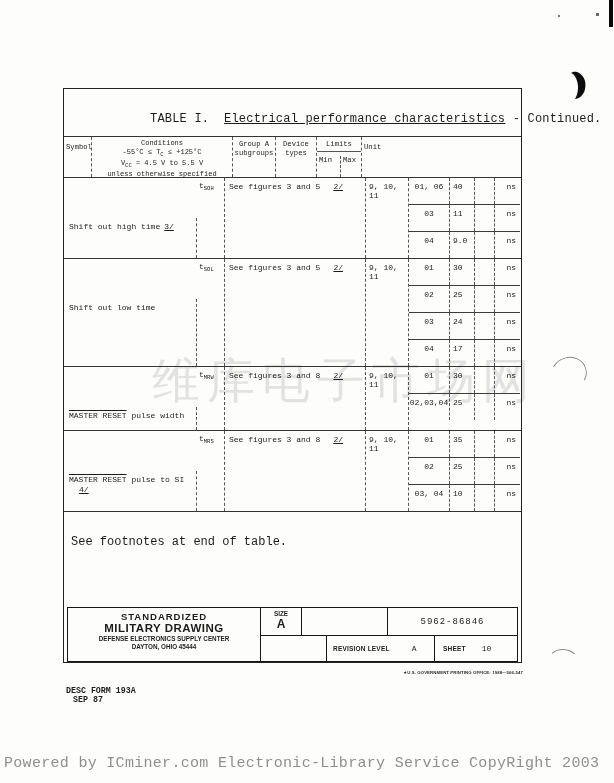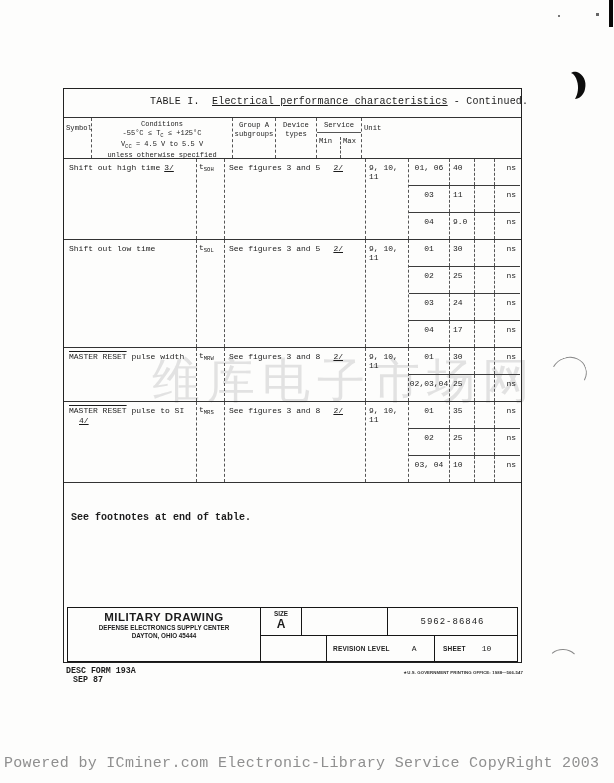--- a/index.html
+++ b/index.html
@@ -15,21 +15,21 @@
     font-size:48px;line-height:1.2;letter-spacing:7px;
     color:#c9c9c9;opacity:.5;pointer-events:none;
     font-family:"DejaVu Sans",sans-serif;white-space:nowrap;
   }
 
   
   .sheet{
     position:absolute;left:63px;top:88px;width:459px;height:575px;
     border:1.6px solid #222;box-sizing:border-box;z-index:1;background:transparent;
   }
-  .heading{padding:7px 0 0 86px;font-size:10px;white-space:nowrap;letter-spacing:.2px;}
+  .heading{padding:7px 0 0 86px;font-size:12px;white-space:nowrap;letter-spacing:.2px;margin-top:16px;}
   .heading .u{text-decoration:underline;}
 
   
   .perf-table{
     margin-top:10px;width:100%;box-sizing:border-box;
     border-top:1.2px solid #333;border-bottom:1.2px solid #333;
     font-size:8px;line-height:9px;
   }
   .hdr{display:flex;height:40px;border-bottom:1.1px solid #333;font-size:7.2px;}
   .hc{box-sizing:border-box;border-right:1px dashed #555;padding-top:3px;}
@@ -41,40 +41,40 @@
   .hc.limits-wrap{width:45px;padding:0;display:flex;flex-direction:column;}
   .limits-title{text-align:center;padding-top:3px;height:11px;border-bottom:1px solid #555;}
   .minmax{display:flex;flex:1;padding-top:4px;}
   .min-h{width:24px;border-right:1px dashed #555;padding-left:2px;box-sizing:border-box;}
   .max-h{flex:1;padding-left:2px;}
   .hc.unit{flex:1;border-right:none;padding-left:2px;padding-top:6px;}
 
   .row{display:flex;}
   .row + .row{border-top:1.1px solid #333;}
   .c{box-sizing:border-box;border-right:1px dashed #555;}
-  .c.test{width:133px;padding:4px 0 0 5px;line-height:9.5px;}
+  .c.test{width:133px;padding:4px 0 0 5px;line-height:9.5px;margin-top:40px;}
   .c.sym{width:28px;padding:3px 0 0 2px;}
   .c.cond{width:141px;padding:4px 0 0 4px;display:flex;}
   .c.cond .cond-ref{margin-left:auto;margin-right:22px;}
   .c.grp{width:43px;padding:4px 0 0 3px;}
   .stack{width:111px;display:flex;flex-direction:column;}
   .subrow{display:flex;height:26px;}
   .stack .subrow:not(:first-child){border-top:1px solid #3c3c3c;}
   .c.types{width:41px;text-align:center;padding-top:4px;}
   .c.min{width:25px;padding:4px 0 0 3px;}
   .c.max{width:20px;}
   .c.unit{flex:1;border-right:none;text-align:right;padding:4px 4px 0 0;}
 
   .ovl{text-decoration:overline;}
   .ref{text-decoration:underline;}
   .c.test .ref{margin-left:4px;}
   .l2{margin-left:6px;}
   .sub{font-size:5.5px;vertical-align:-1.5px;}
 
-  .footnote{margin-top:29px;padding-left:7px;font-size:10px;font-weight:bold;}
+  .footnote{margin-top:23px;padding-left:7px;font-size:12px;}
 
   
   .title-block{
     position:absolute;left:3px;right:3px;bottom:0;height:55px;
     border:1.6px solid #161616;box-sizing:border-box;display:flex;
     font-family:"Liberation Sans","DejaVu Sans",sans-serif;
   }
   .tb-left{width:193px;border-right:1.6px solid #161616;text-align:center;padding-top:3px;box-sizing:border-box;}
   .org1{font-weight:bold;font-size:9.5px;letter-spacing:1px;line-height:11px;}
   .org2{font-weight:bold;font-size:11.5px;letter-spacing:.5px;line-height:13px;}
@@ -89,21 +89,21 @@
     font-family:"Liberation Mono","DejaVu Sans Mono",monospace;font-size:9px;letter-spacing:1px;}
   .tb-bottom{flex:1;display:flex;}
   .gap2-cell{width:66px;border-right:1.6px solid #161616;box-sizing:border-box;}
   .rev-cell{width:108px;border-right:1.6px solid #161616;box-sizing:border-box;display:flex;align-items:center;padding-left:6px;}
   .sheet-cell{flex:1;display:flex;align-items:center;padding-left:8px;}
   .tb-label{font-weight:bold;font-size:6.5px;letter-spacing:.2px;}
   .tb-value{font-family:"Liberation Mono","DejaVu Sans Mono",monospace;font-size:8px;margin-left:22px;}
   .sheet-cell .tb-value{margin-left:16px;}
 
   
-  .form-id{position:absolute;left:66px;top:666px;font-size:8.3px;font-weight:bold;line-height:9px;z-index:1;}
+  .form-id{position:absolute;left:66px;top:686px;font-size:8.3px;font-weight:bold;line-height:9px;z-index:1;}
   .form-id .date{padding-left:7px;}
   .gpo{position:absolute;left:390px;top:670px;width:133px;text-align:right;
     font-size:4.3px;font-weight:bold;color:#2d2d2d;letter-spacing:.1px;z-index:1;
     font-family:"Liberation Sans","DejaVu Sans",sans-serif;}
 
   
   .scan-footer{position:absolute;left:4px;top:755px;font-size:15px;color:#8f8f8f;letter-spacing:.3px;z-index:1;}
 
   
   .crescent{position:absolute;left:565px;top:71px;z-index:2;}
@@ -137,21 +137,21 @@
       </div>
       <div class="hc grp">
         <div>Group A</div>
         <div>subgroups</div>
       </div>
       <div class="hc dev">
         <div>Device</div>
         <div>types</div>
       </div>
       <div class="hc limits-wrap">
-        <div class="limits-title">Service</div>
+        <div class="limits-title">Limits</div>
         <div class="minmax">
           <div class="min-h">Min</div>
           <div class="max-h">Max</div>
         </div>
       </div>
       <div class="hc unit">Unit</div>
     </div>
     <div id="rows-container">
   <div class="row">
     <div class="c test">
@@ -292,20 +292,21 @@
   </div>
 </div>
   </div>
 </div>
   </div>
 
   <div class="footnote">See footnotes at end of table.</div>
 
   <div class="title-block">
     <div class="tb-left">
+      <div class="org1">STANDARDIZED</div>
       <div class="org2">MILITARY DRAWING</div>
       <div class="org3">DEFENSE ELECTRONICS SUPPLY CENTER</div>
       <div class="org4">DAYTON, OHIO 45444</div>
     </div>
     <div class="tb-right">
       <div class="tb-top">
         <div class="size-cell">
           <div class="size-label">SIZE</div>
           <div class="size-value">A</div>
         </div>

